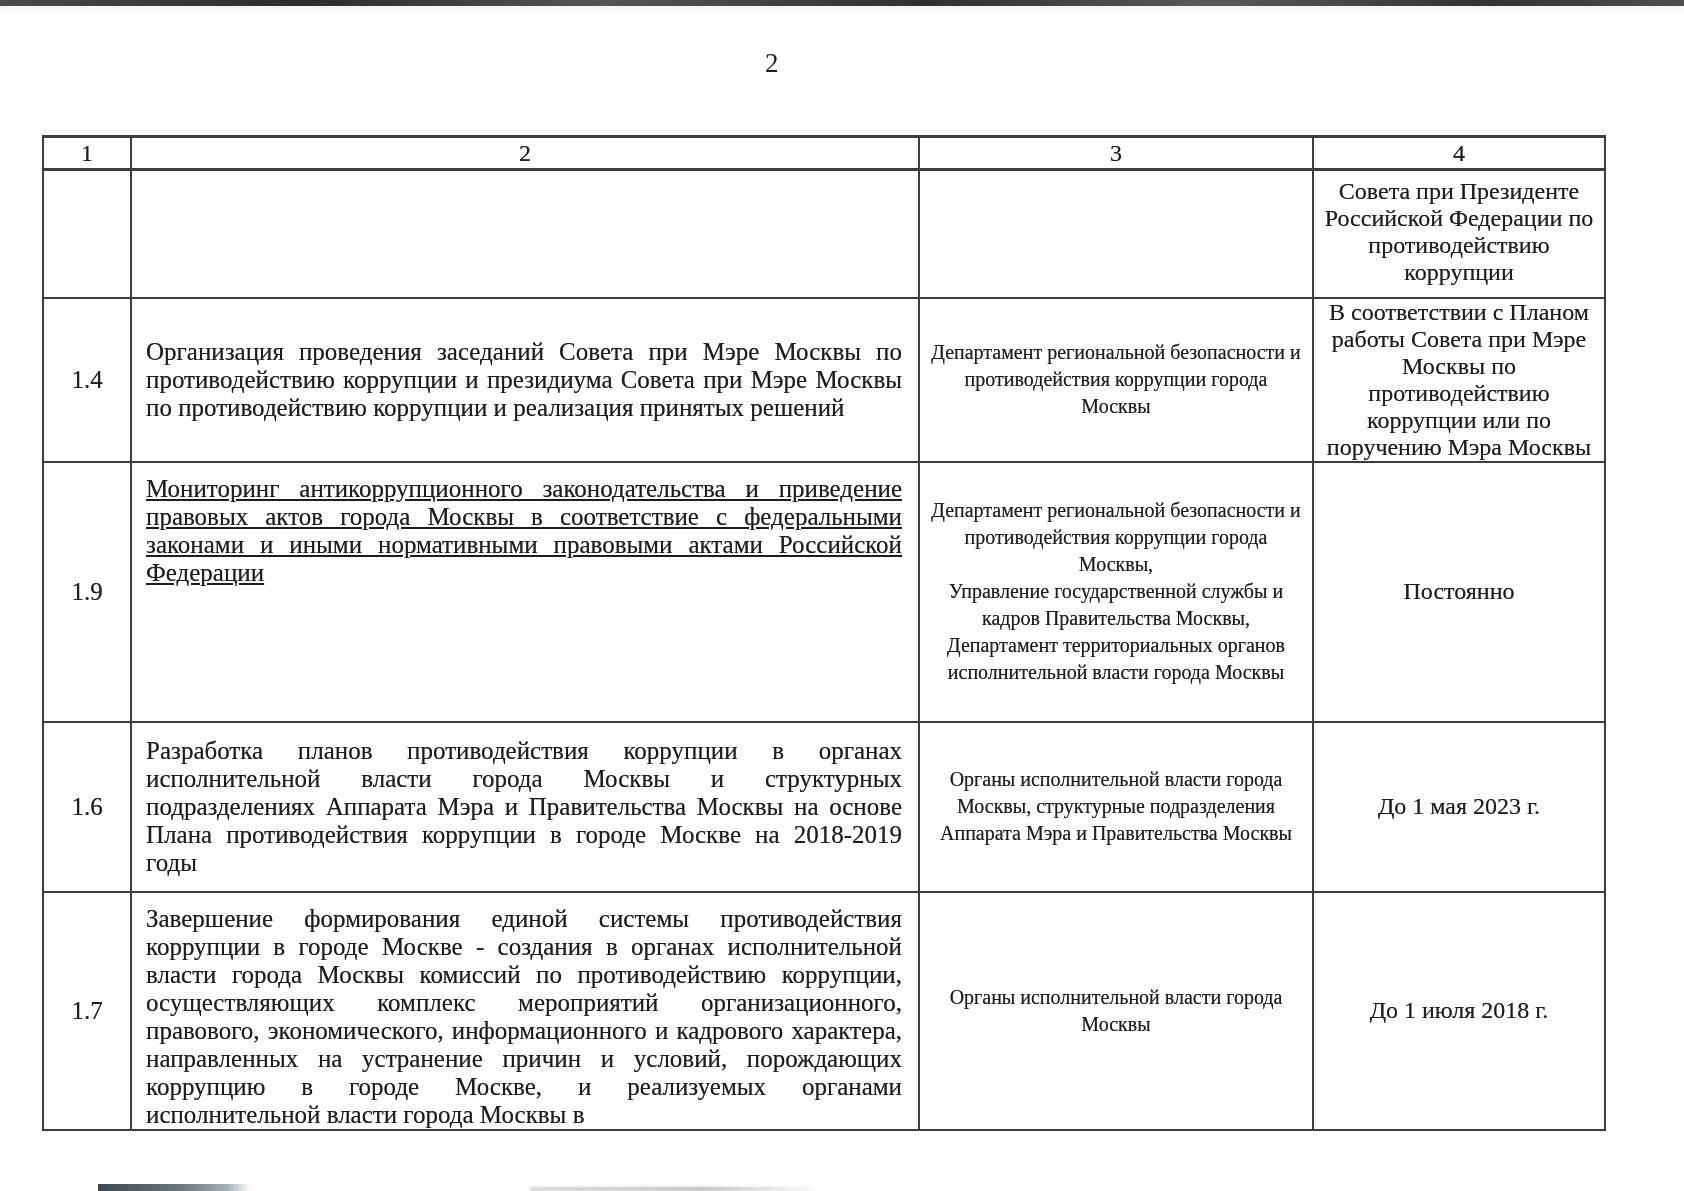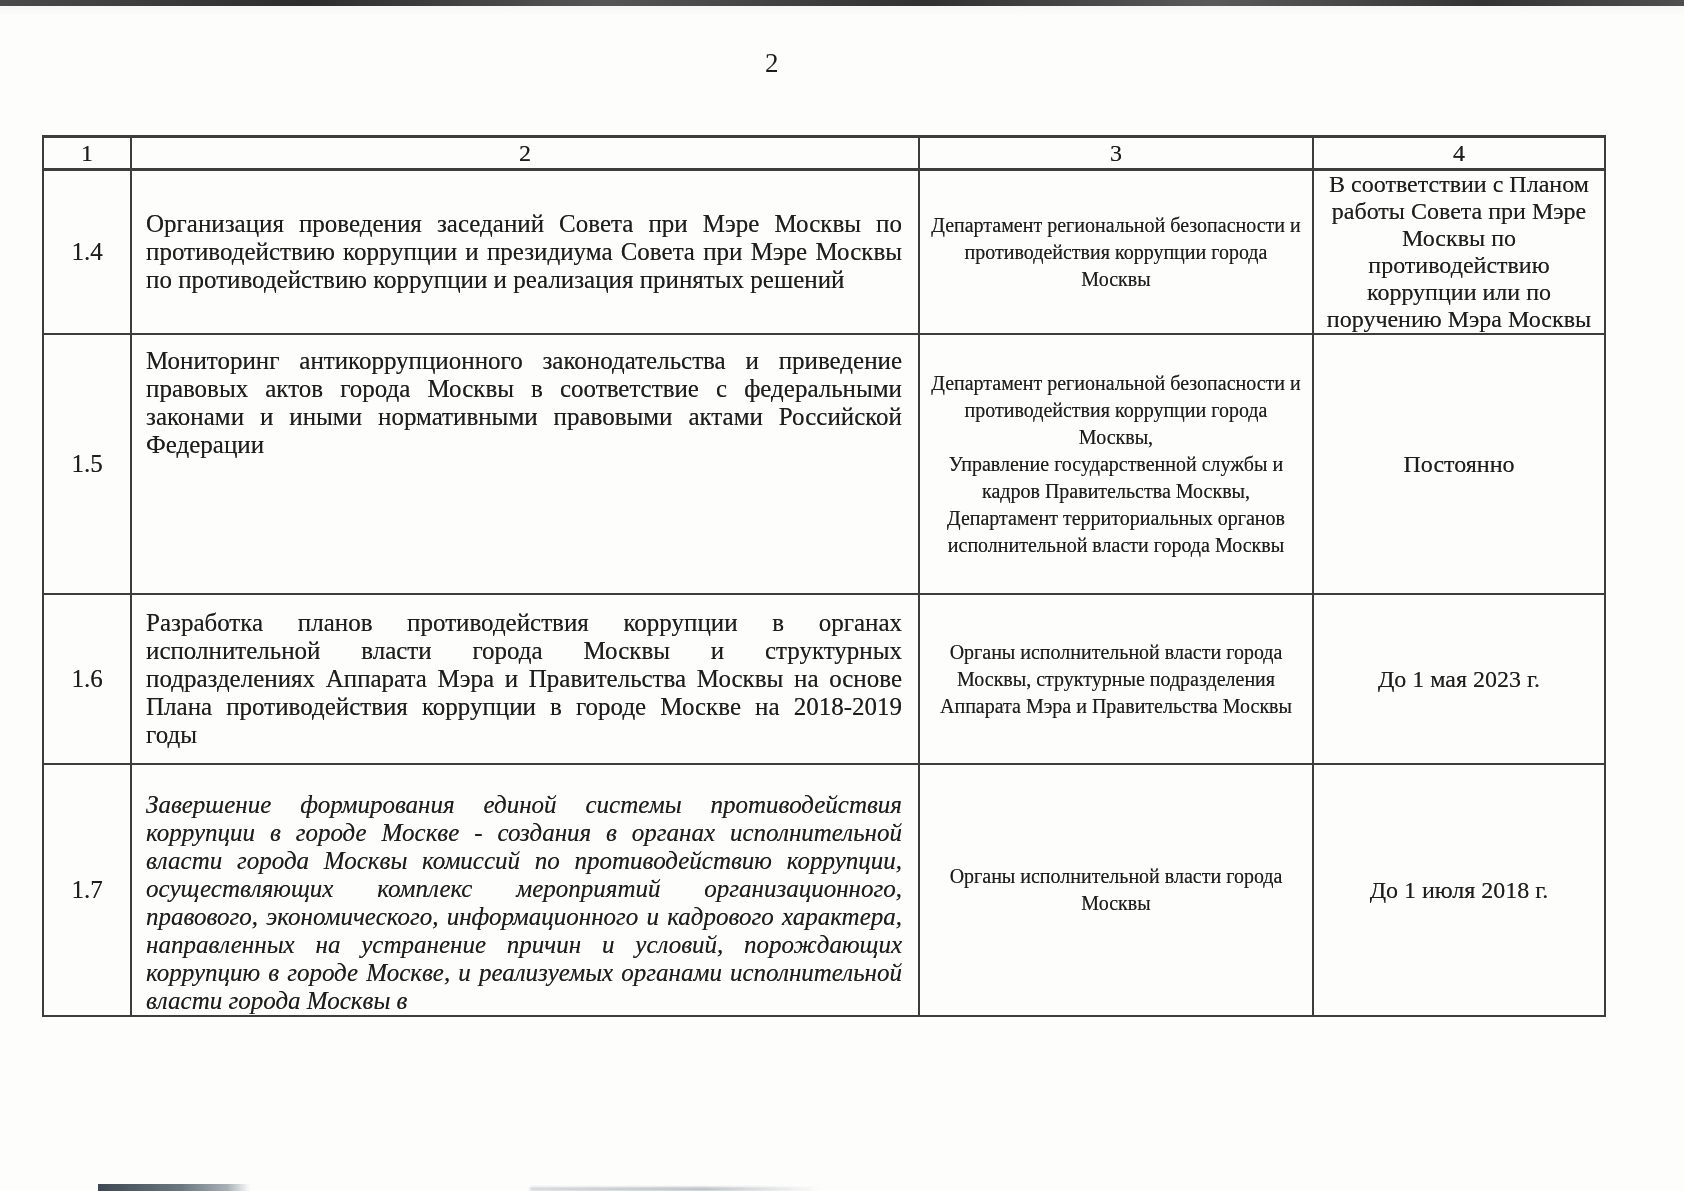--- a/index.html
+++ b/index.html
@@ -83,22 +83,22 @@
 
   td.c1 { text-align: center; font-size: 25px; }
 
   td.c2 {
     text-align: justify;
     padding: 0 16px 0 14px;
     font-size: 25px;
     line-height: 28px;
     border-radius: 23px;
   }
-  tr.r2 td.c2 { vertical-align: top; padding-top: 12px; }
-  tr.r4 td.c2 { vertical-align: top; padding-top: 26px; font-style: italic; }
+  tr.r2 td.c2 { vertical-align: top; padding-top: 12px; text-decoration: underline; }
+  tr.r4 td.c2 { vertical-align: top; padding-top: 12px; }
 
   td.c3 {
     text-align: center;
     padding: 0 8px;
     font-size: 20px;
     line-height: 27px;
     white-space: pre-line;
   }
   tr.r2 td.c3 { padding: 4px 8px; }
 
@@ -129,28 +129,34 @@
     </colgroup>
     <thead>
       <tr>
         <th>1</th>
         <th>2</th>
         <th>3</th>
         <th>4</th>
       </tr>
     </thead>
     <tbody>
+      <tr class="r0">
+        <td class="c1"></td>
+        <td class="c2"></td>
+        <td class="c3"></td>
+        <td class="c4">Совета при Президенте Российской Федерации по противодействию коррупции</td>
+      </tr>
       <tr class="r1">
         <td class="c1">1.4</td>
         <td class="c2">Организация проведения заседаний Совета при Мэре Москвы по противодействию коррупции и президиума Совета при Мэре Москвы по противодействию коррупции и реализация принятых решений</td>
         <td class="c3">Департамент региональной безопасности и противодействия коррупции города Москвы</td>
         <td class="c4">В соответствии с Планом работы Совета при Мэре Москвы по противодействию коррупции или по поручению Мэра Москвы</td>
       </tr>
       <tr class="r2">
-        <td class="c1">1.5</td>
+        <td class="c1">1.9</td>
         <td class="c2">Мониторинг антикоррупционного законодательства и приведение правовых актов города Москвы в соответствие с федеральными законами и иными нормативными правовыми актами Российской Федерации</td>
         <td class="c3">Департамент региональной безопасности и противодействия коррупции города Москвы,
 Управление государственной службы и кадров Правительства Москвы,
 Департамент территориальных органов исполнительной власти города Москвы</td>
         <td class="c4">Постоянно</td>
       </tr>
       <tr class="r3">
         <td class="c1">1.6</td>
         <td class="c2">Разработка планов противодействия коррупции в органах исполнительной власти города Москвы и структурных подразделениях Аппарата Мэра и Правительства Москвы на основе Плана противодействия коррупции в городе Москве на 2018-2019 годы</td>
         <td class="c3">Органы исполнительной власти города Москвы, структурные подразделения Аппарата Мэра и Правительства Москвы</td>

